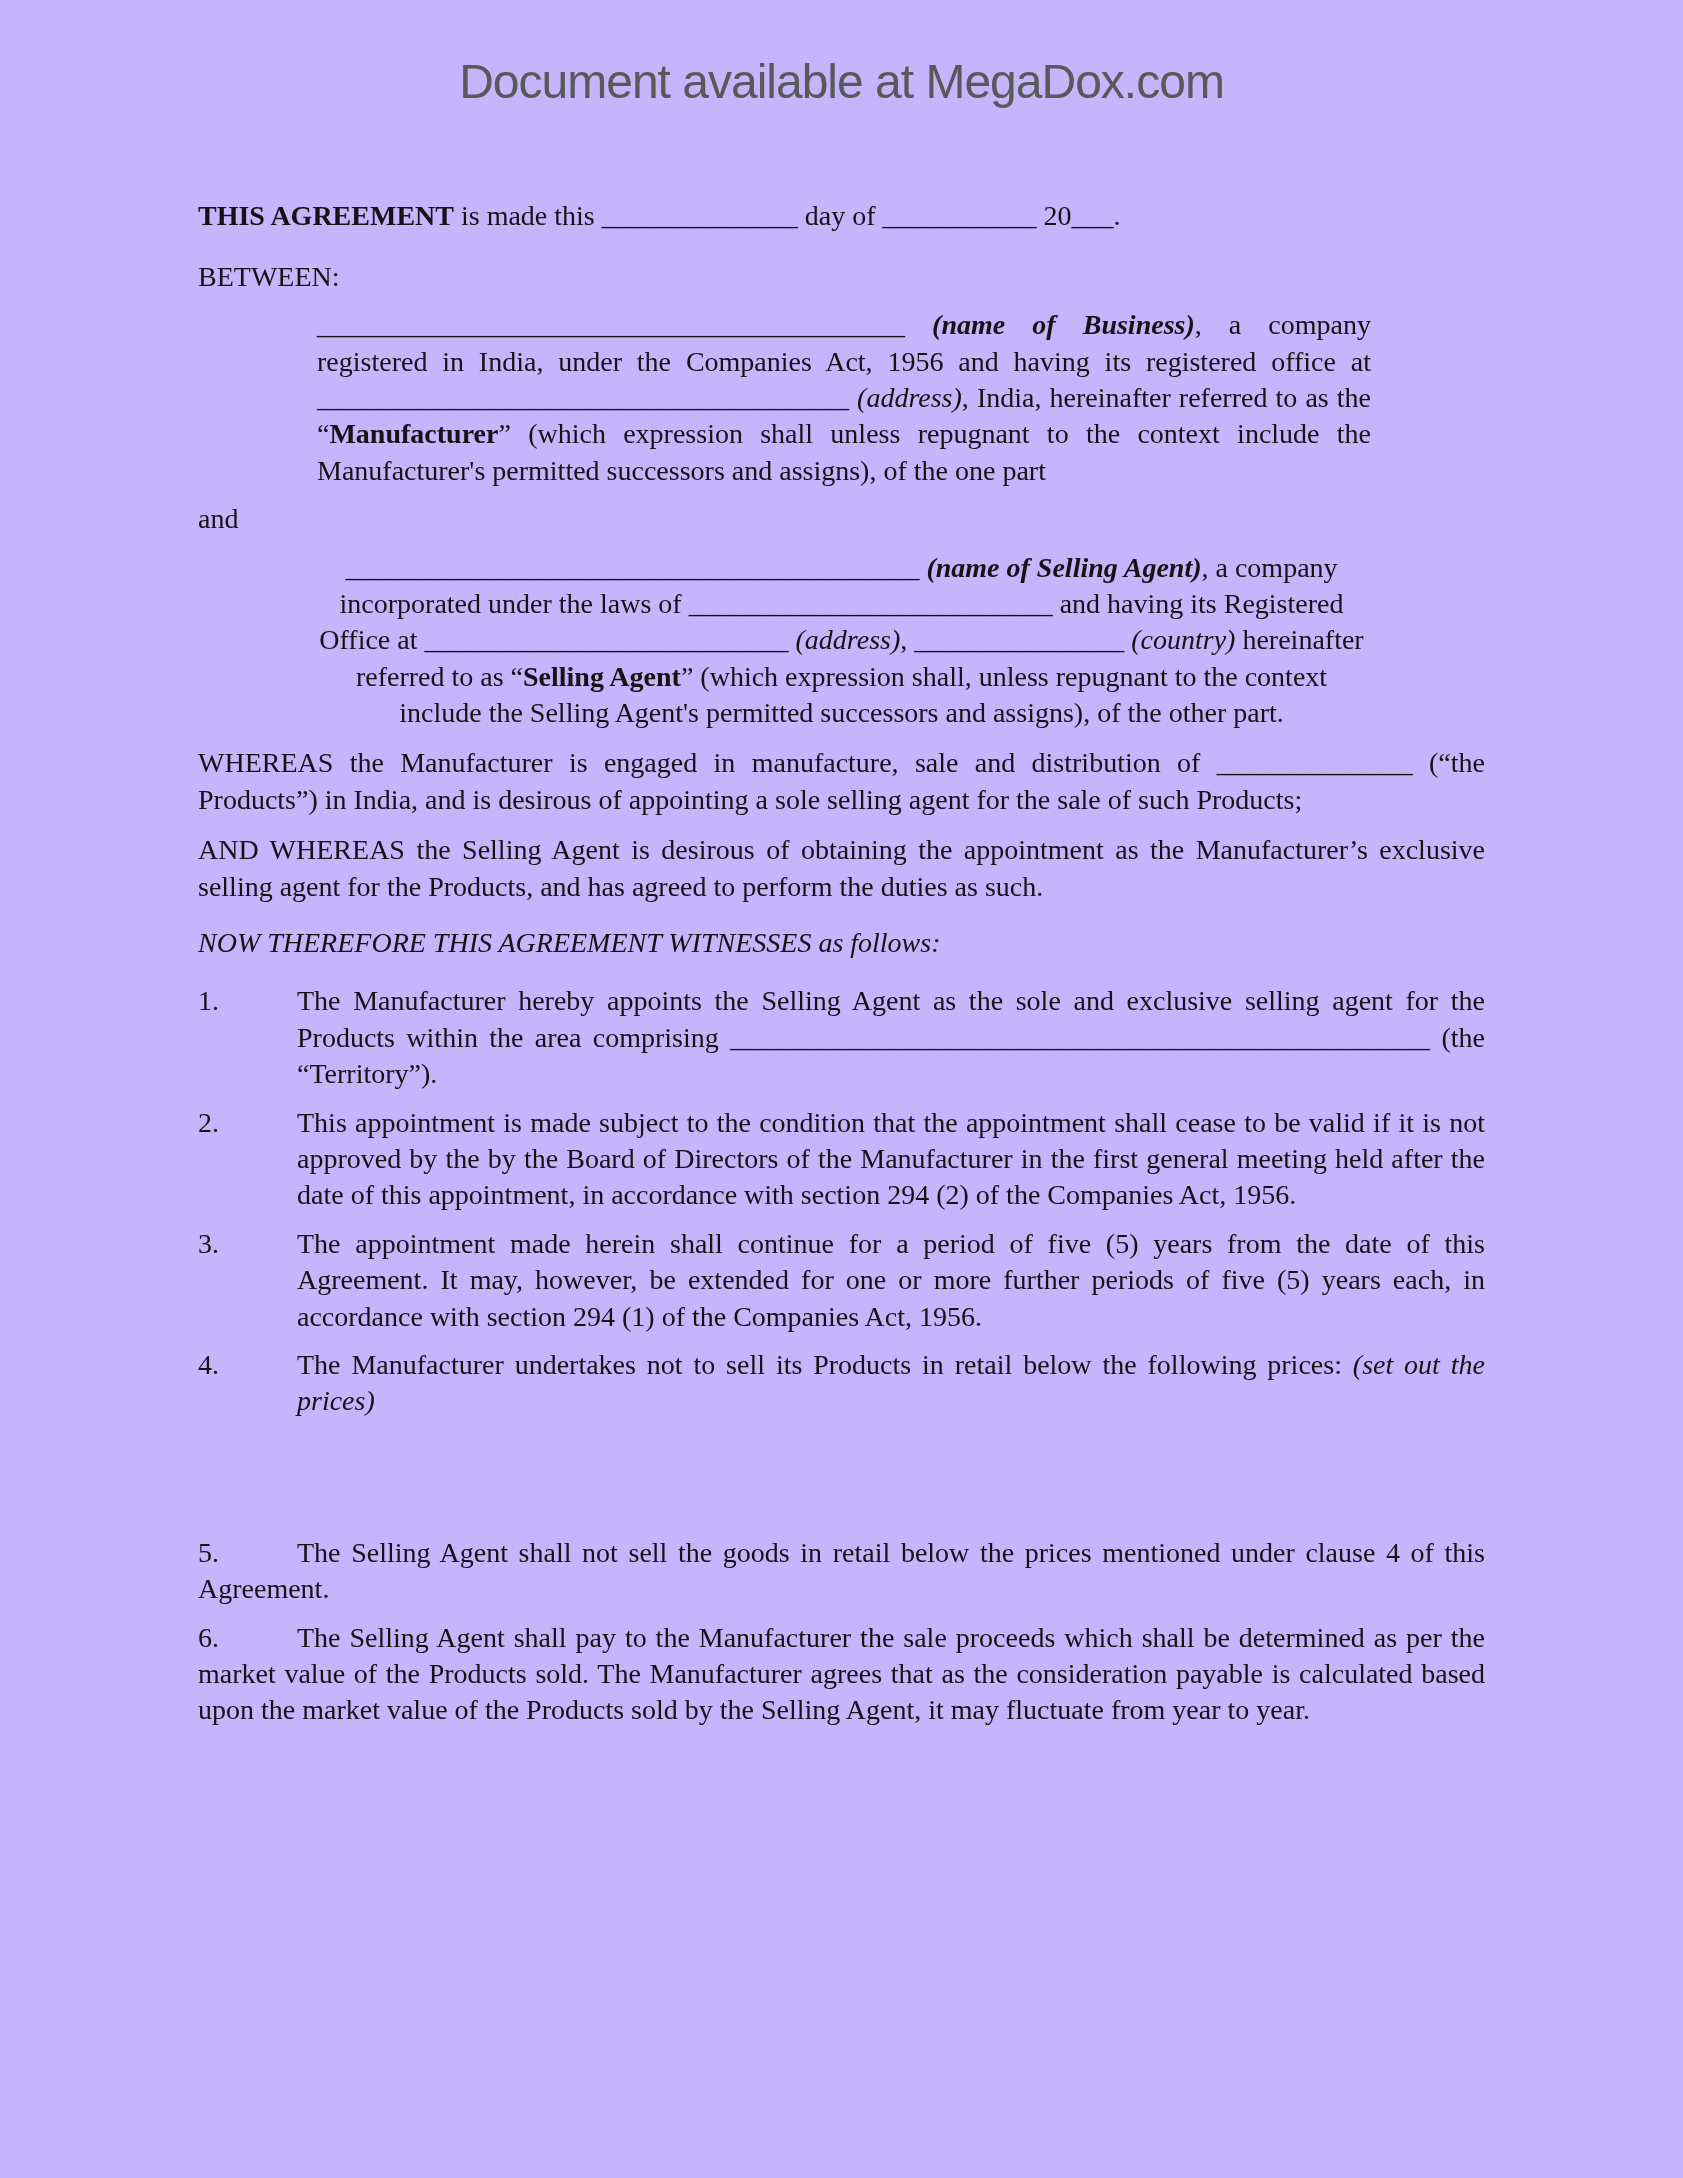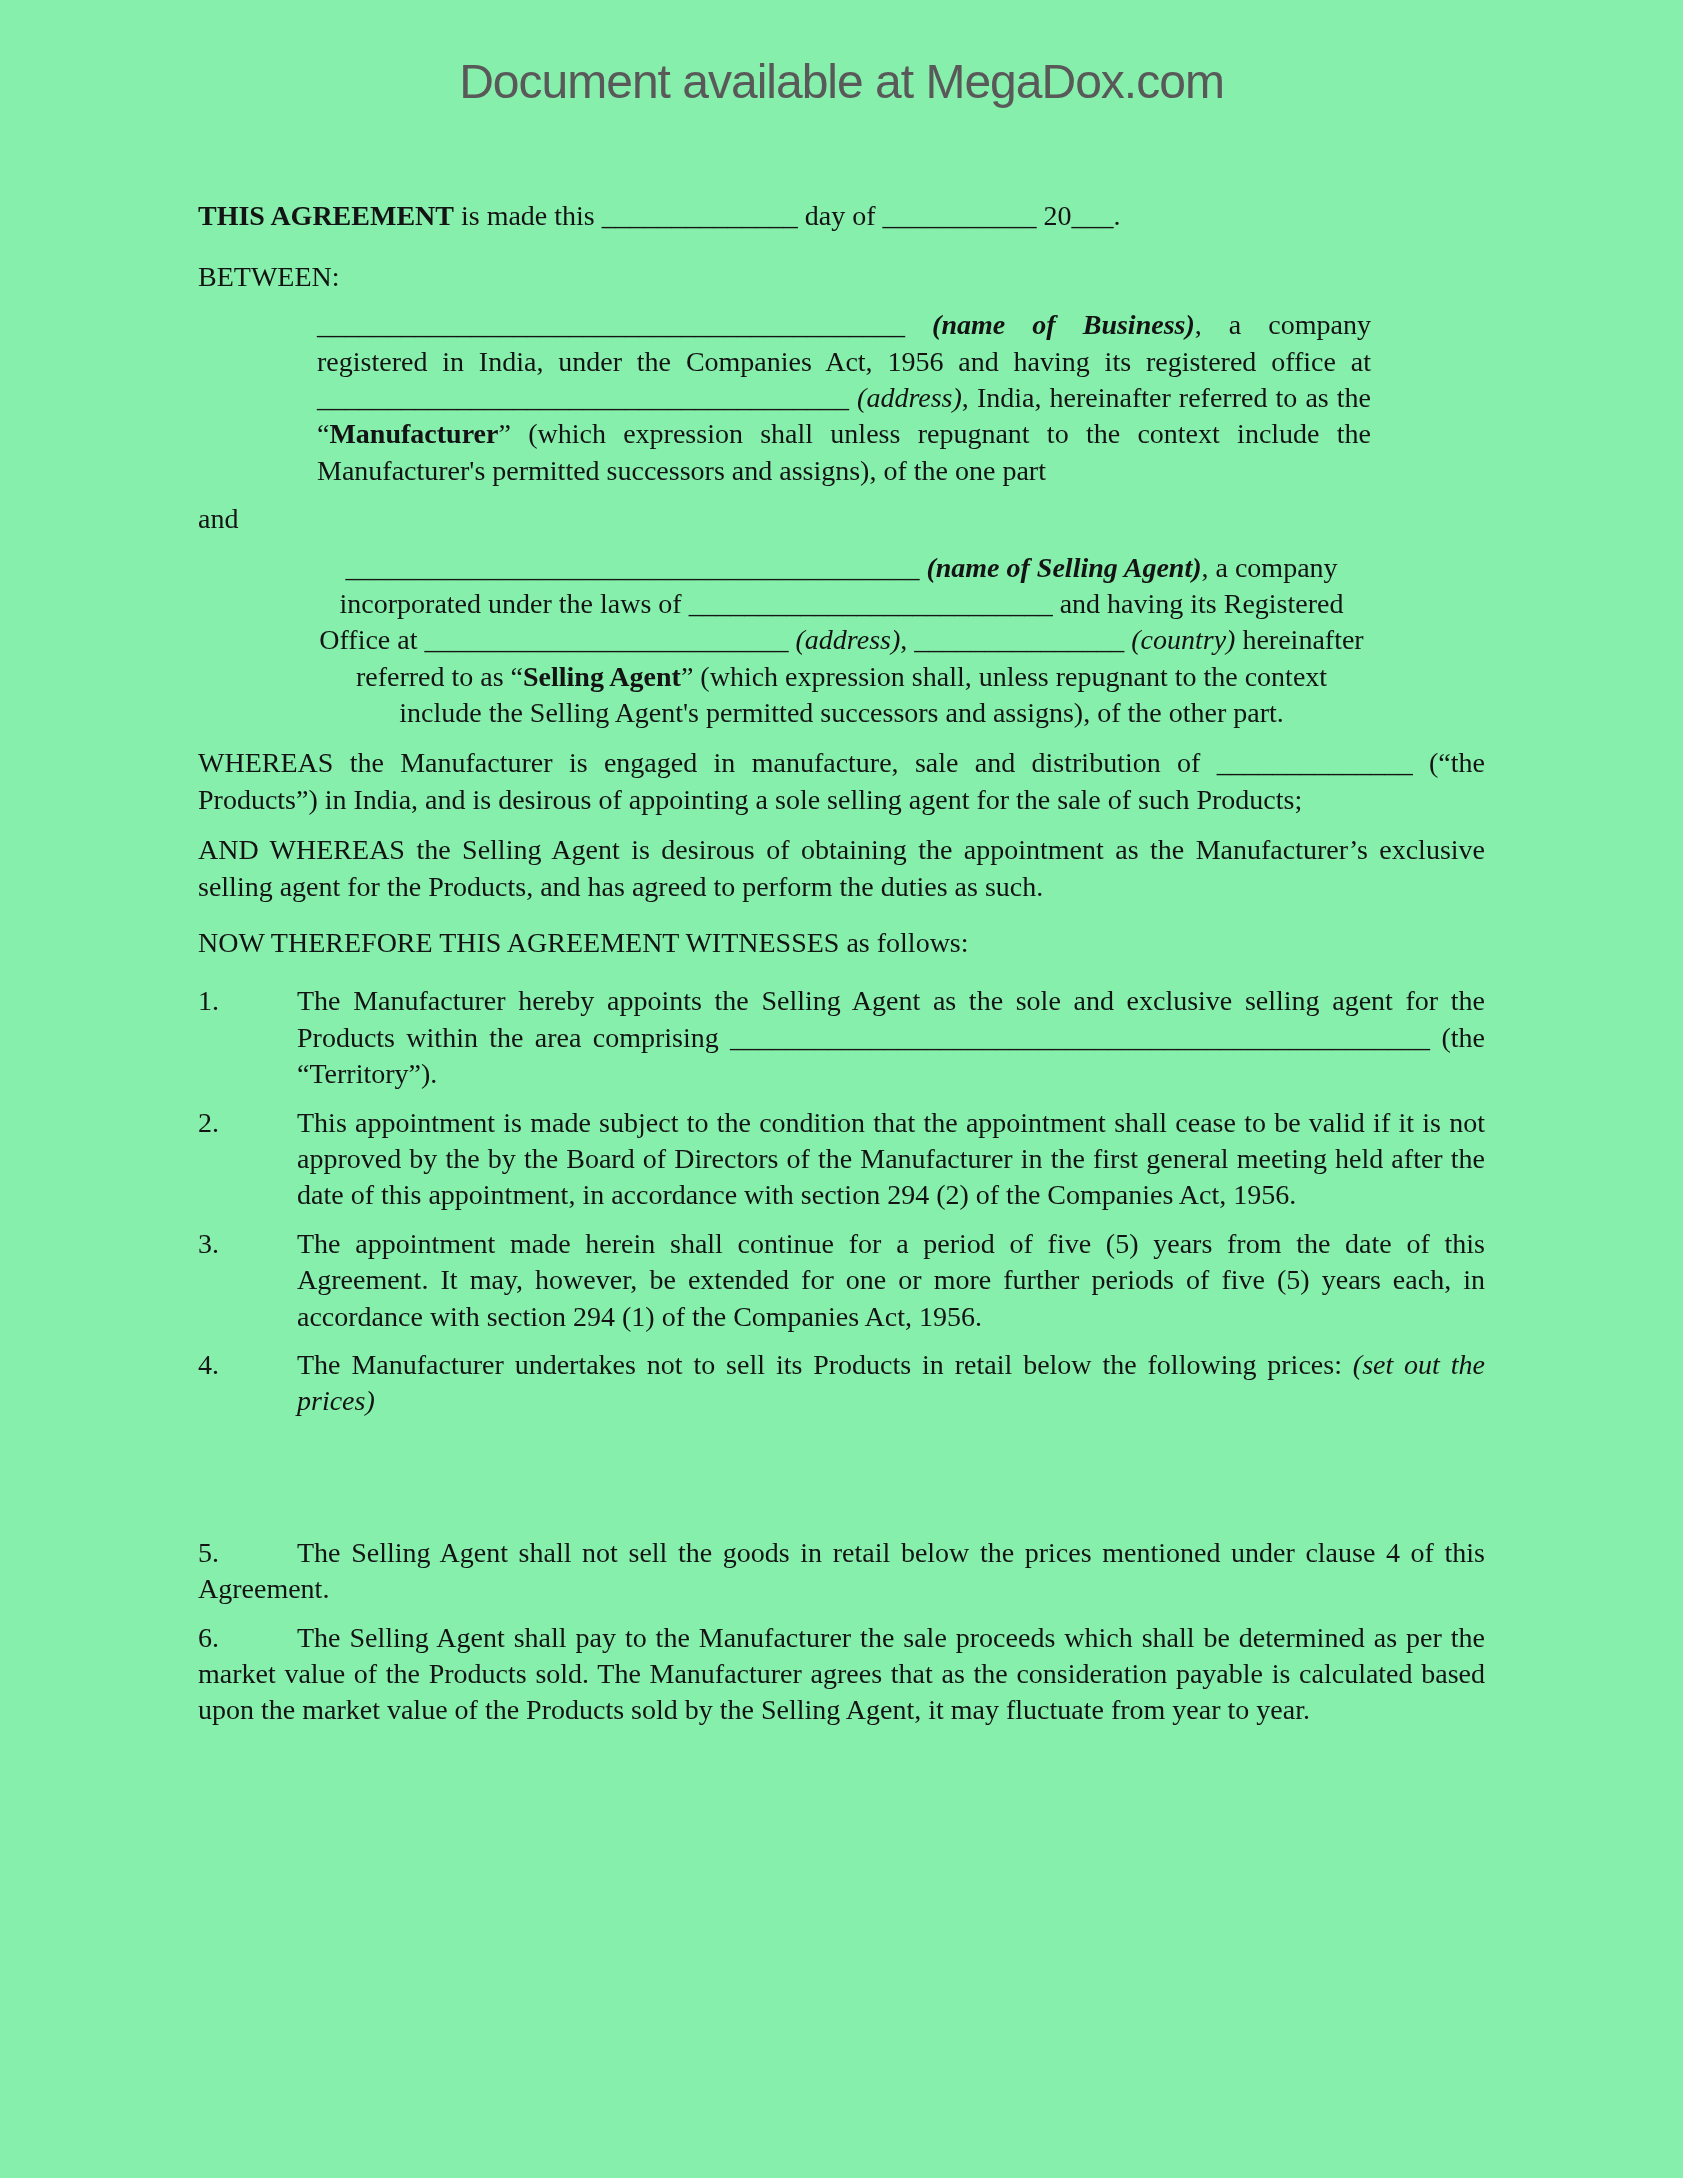--- a/index.html
+++ b/index.html
@@ -4,21 +4,21 @@
 <style>
   html, body {
     margin: 0;
     padding: 0;
     background: #ffffff;
   }
   .page {
     position: relative;
     width: 1683px;
     height: 2178px;
-    background: #86efac;
+    background: #c4b5fd;
     box-sizing: border-box;
     padding: 51px 198px 0 198px;
     font-family: "Liberation Serif", "DejaVu Serif", serif;
     font-size: 28px;
     line-height: 1.3;
     color: #141414;
     overflow: hidden;
   }
   .watermark {
     text-align: center;
@@ -56,20 +56,21 @@
     text-align: center;
     margin-bottom: 14px;
   }
   .recital {
     text-align: justify;
     margin-bottom: 14px;
   }
   .witnesseth {
     margin-top: 20px;
     margin-bottom: 22px;
+    font-style: italic;
   }
   .clause {
     position: relative;
     margin-bottom: 12px;
     text-align: justify;
   }
   .clause.hanging { padding-left: 99px; }
   .clause.hanging .num {
     position: absolute;
     left: 0;

